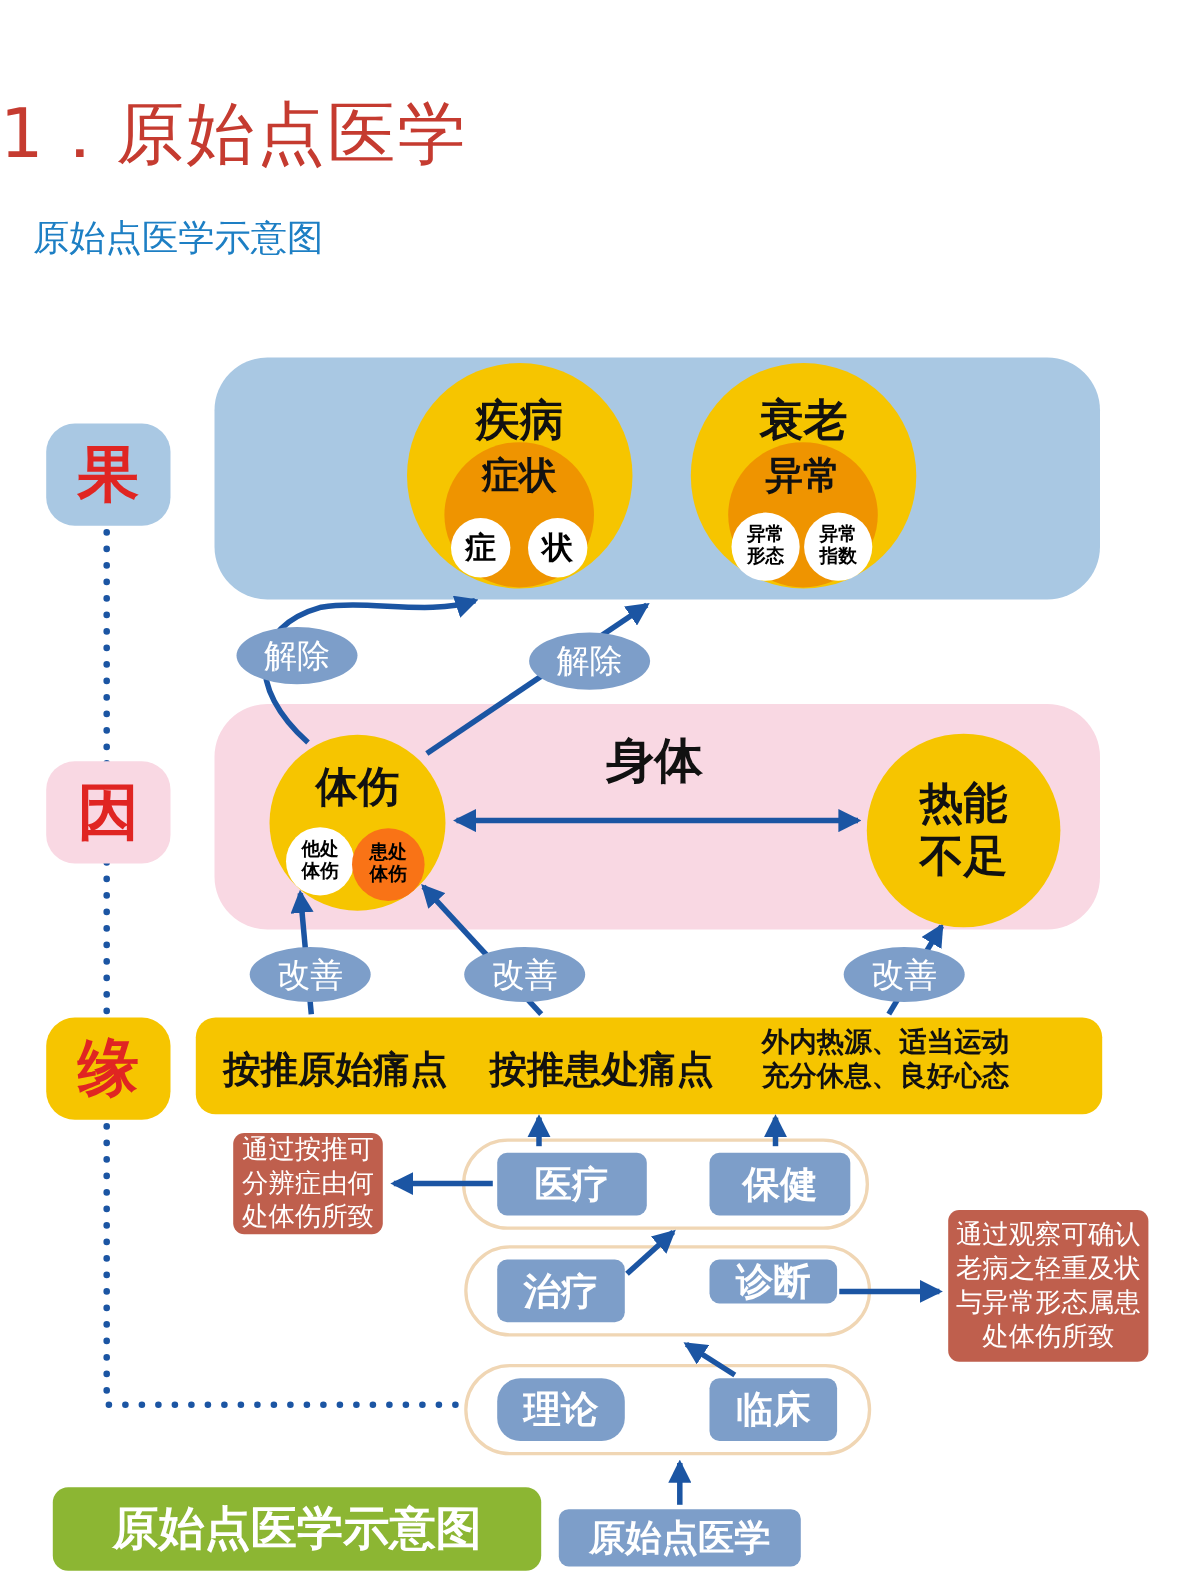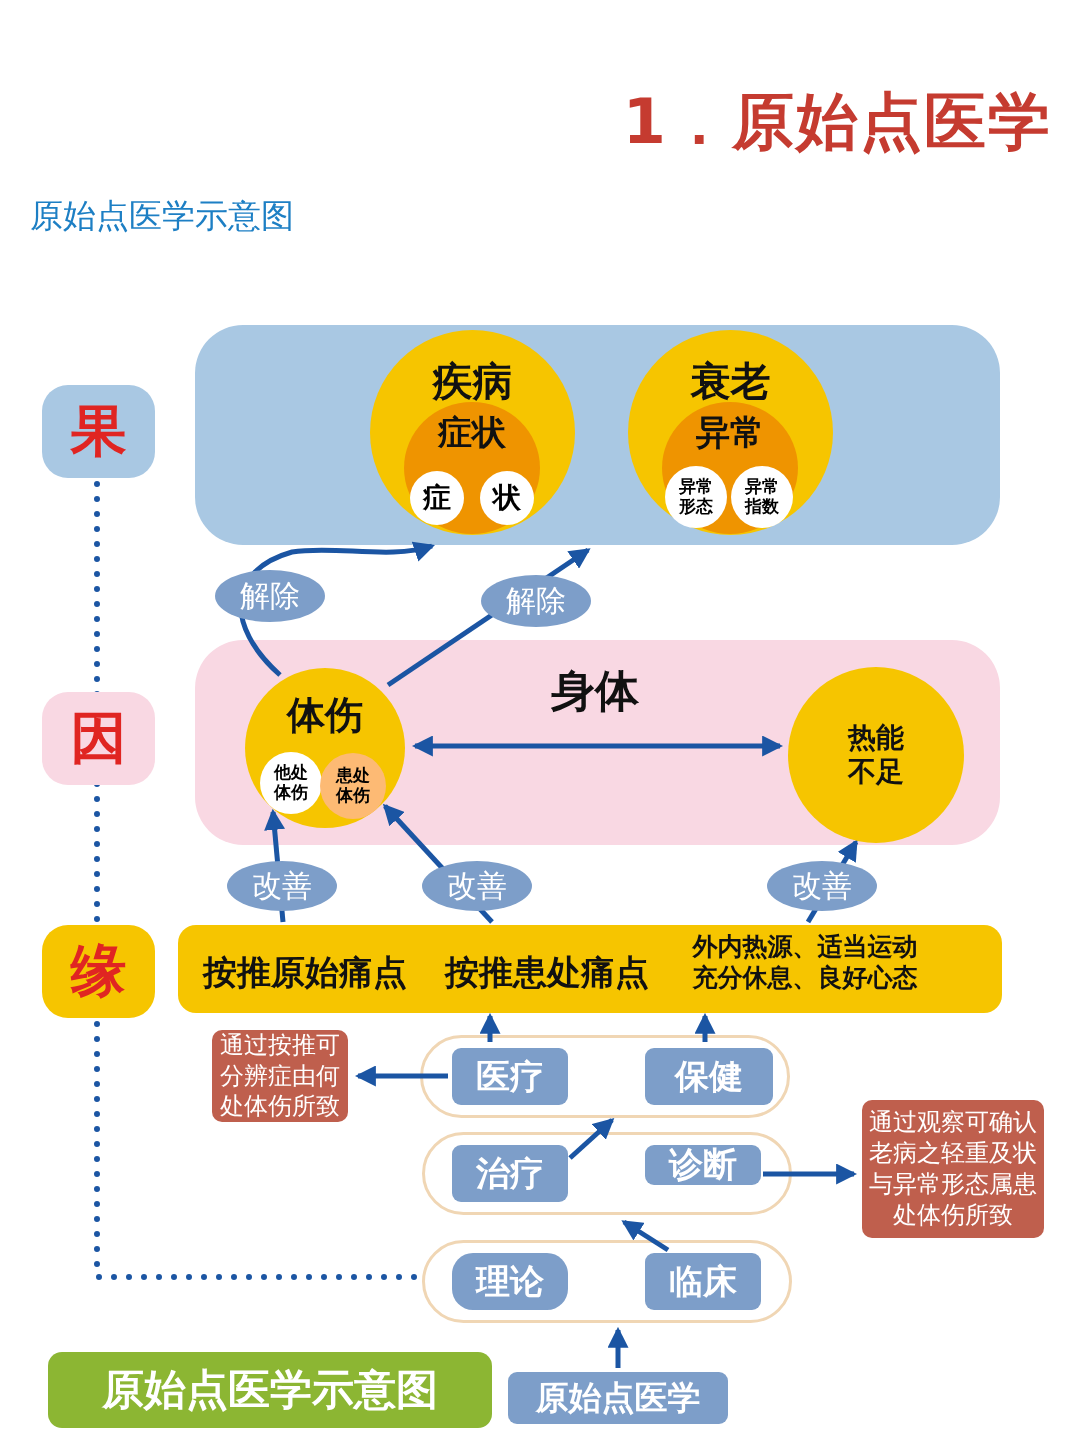--- a/index.html
+++ b/index.html
@@ -48,21 +48,21 @@
       <path d="M 705 1042 L 705 1016" marker-end="url(#arw)"></path>
       <path d="M 448 1076 L 358 1076" marker-end="url(#arw)"></path>
       <path d="M 570 1158 L 612 1120" marker-end="url(#arw)"></path>
       <path d="M 763 1174 L 854 1174" marker-end="url(#arw)"></path>
       <path d="M 668 1250 L 624 1222" marker-end="url(#arw)"></path>
       <path d="M 618 1368 L 618 1330" marker-end="url(#arw)"></path>
       <path d="M 97 484 L 97 1277 L 424 1277" stroke-width="6" stroke-dasharray="0 15" stroke-linecap="round"></path>
     </g>
   </svg>
 
-  <div class="node" style="left:0;top:80px;width:1052px;text-align:right;font-size:62px;font-weight:700;color:#c53b30;letter-spacing:2px;">1．原始点医学</div>
+  <div class="node" style="left:0;top:80px;width:1052px;text-align:left;font-size:62px;font-weight:400;color:#c53b30;letter-spacing:2px;">1．原始点医学</div>
   <div class="node" style="left:30px;top:194px;font-size:33px;font-weight:500;color:#1d7fc4;">原始点医学示意图</div>
 
   <div class="rowlabel flex" style="top:385px;background:#a9c8e3;">果</div>
   <div class="rowlabel flex" style="top:692px;background:#f9d8e3;">因</div>
   <div class="rowlabel flex" style="top:925px;background:#f6c500;">缘</div>
 
   <div class="node circle" style="left:370px;top:330px;width:205px;height:205px;background:#f6c500;">
     <div class="ctext" style="top:24px;font-size:40px;">疾病</div>
   </div>
   <div class="node circle" style="left:404px;top:402px;width:136px;height:132px;background:#ef9400;text-decoration:underline;">
@@ -84,35 +84,35 @@
 
   <div class="node pill flex" style="left:215px;top:570px;width:110px;height:52px;font-size:30px;">解除</div>
   <div class="node pill flex" style="left:481px;top:575px;width:110px;height:52px;font-size:30px;">解除</div>
 
   <div class="node" style="left:515px;top:662px;width:160px;text-align:center;font-size:44px;font-weight:700;color:#111;">身体</div>
   <div class="node circle" style="left:245px;top:668px;width:160px;height:160px;background:#f6c500;">
     <div class="ctext" style="top:22px;font-size:38px;">体伤</div>
   </div>
   <div class="node circle flex ml" style="left:260px;top:752px;width:62px;height:62px;background:#ffffff;font-size:17px;font-weight:700;line-height:1.15;">他处
 体伤</div>
-  <div class="node circle flex ml" style="left:320px;top:753px;width:66px;height:66px;background:#fdba74;font-size:17px;font-weight:700;line-height:1.15;">患处
+  <div class="node circle flex ml" style="left:320px;top:753px;width:66px;height:66px;background:#f97316;font-size:17px;font-weight:700;line-height:1.15;">患处
 体伤</div>
-  <div class="node circle flex ml" style="left:788px;top:667px;width:176px;height:176px;background:#f6c500;font-size:28px;font-weight:700;line-height:1.2;color:#111;">热能
+  <div class="node circle flex ml" style="left:788px;top:667px;width:176px;height:176px;background:#f6c500;font-size:40px;font-weight:700;line-height:1.2;color:#111;">热能
 不足</div>
 
   <div class="node pill flex" style="left:227px;top:861px;width:110px;height:50px;font-size:30px;">改善</div>
   <div class="node pill flex" style="left:422px;top:861px;width:110px;height:50px;font-size:30px;">改善</div>
   <div class="node pill flex" style="left:767px;top:861px;width:110px;height:50px;font-size:30px;">改善</div>
 
   <div class="node" style="left:432px;top:950px;width:230px;text-align:center;font-size:34px;font-weight:700;color:#111;">按推患处痛点</div>
   <div class="node" style="left:190px;top:950px;width:230px;text-align:center;font-size:34px;font-weight:700;color:#111;">按推原始痛点</div>
   <div class="node ml" style="left:640px;top:931px;width:330px;font-size:25px;font-weight:700;line-height:1.25;color:#111;">外内热源、适当运动
 充分休息、良好心态</div>
 
-  <div class="node btn flex" style="left:452px;top:1048px;width:116px;height:57px;">医疗</div>
+  <div class="node btn flex" style="left:452px;top:1048px;width:136px;height:57px;">医疗</div>
   <div class="node btn flex" style="left:645px;top:1048px;width:128px;height:57px;">保健</div>
   <div class="node btn flex" style="left:452px;top:1145px;width:116px;height:57px;">治疗</div>
   <div class="node btn flex" style="left:645px;top:1145px;width:116px;height:40px;">诊断</div>
   <div class="node btn flex" style="left:452px;top:1253px;width:116px;height:57px;border-radius:21px;">理论</div>
   <div class="node btn flex" style="left:645px;top:1253px;width:116px;height:57px;">临床</div>
 
   <div class="node callout flex ml" style="left:212px;top:1030px;width:136px;height:92px;font-size:24px;line-height:1.27;">通过按推可
 分辨症由何
 处体伤所致</div>
   <div class="node callout flex ml" style="left:862px;top:1100px;width:182px;height:138px;font-size:24px;line-height:1.3;">通过观察可确认

